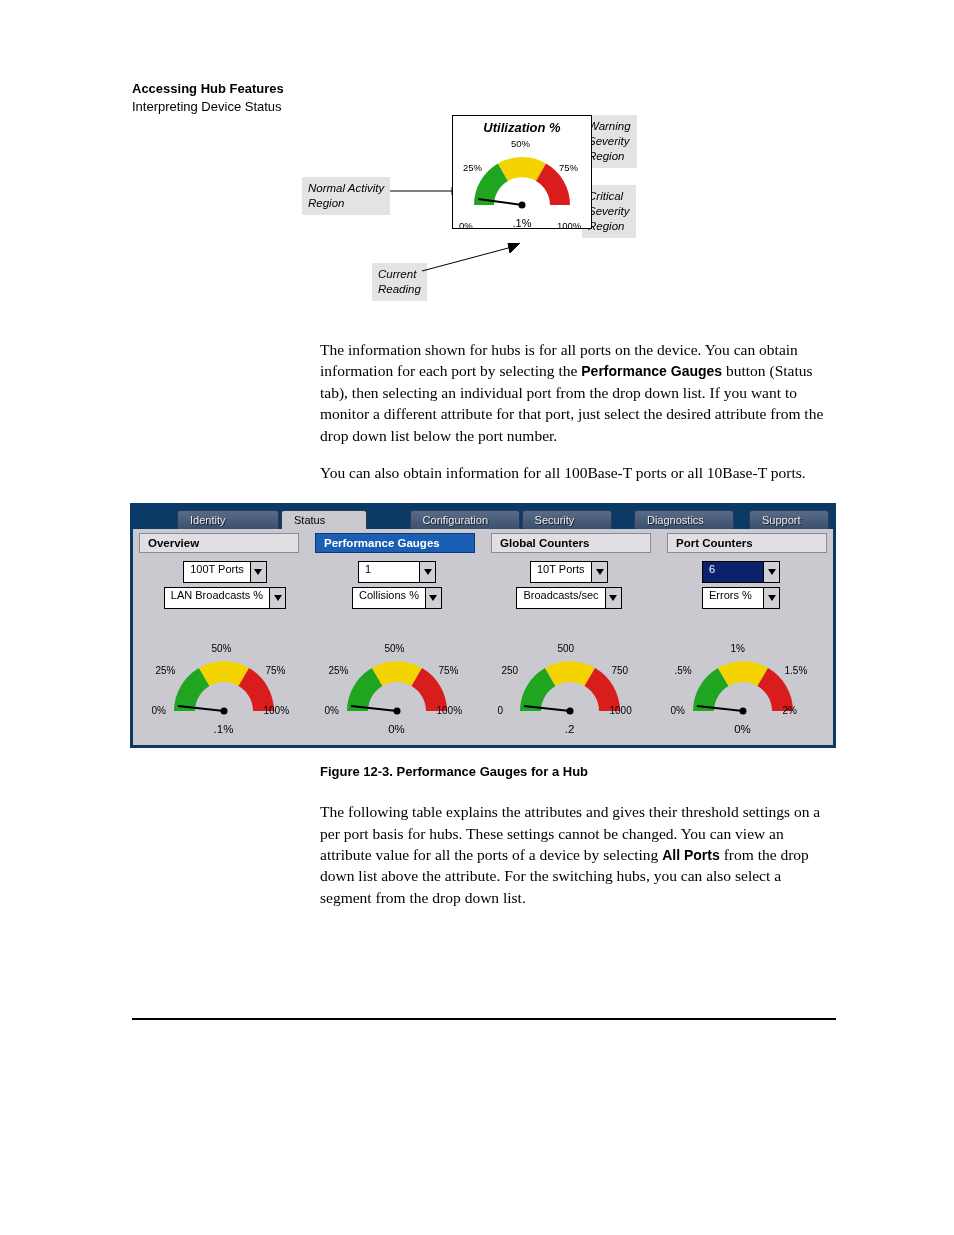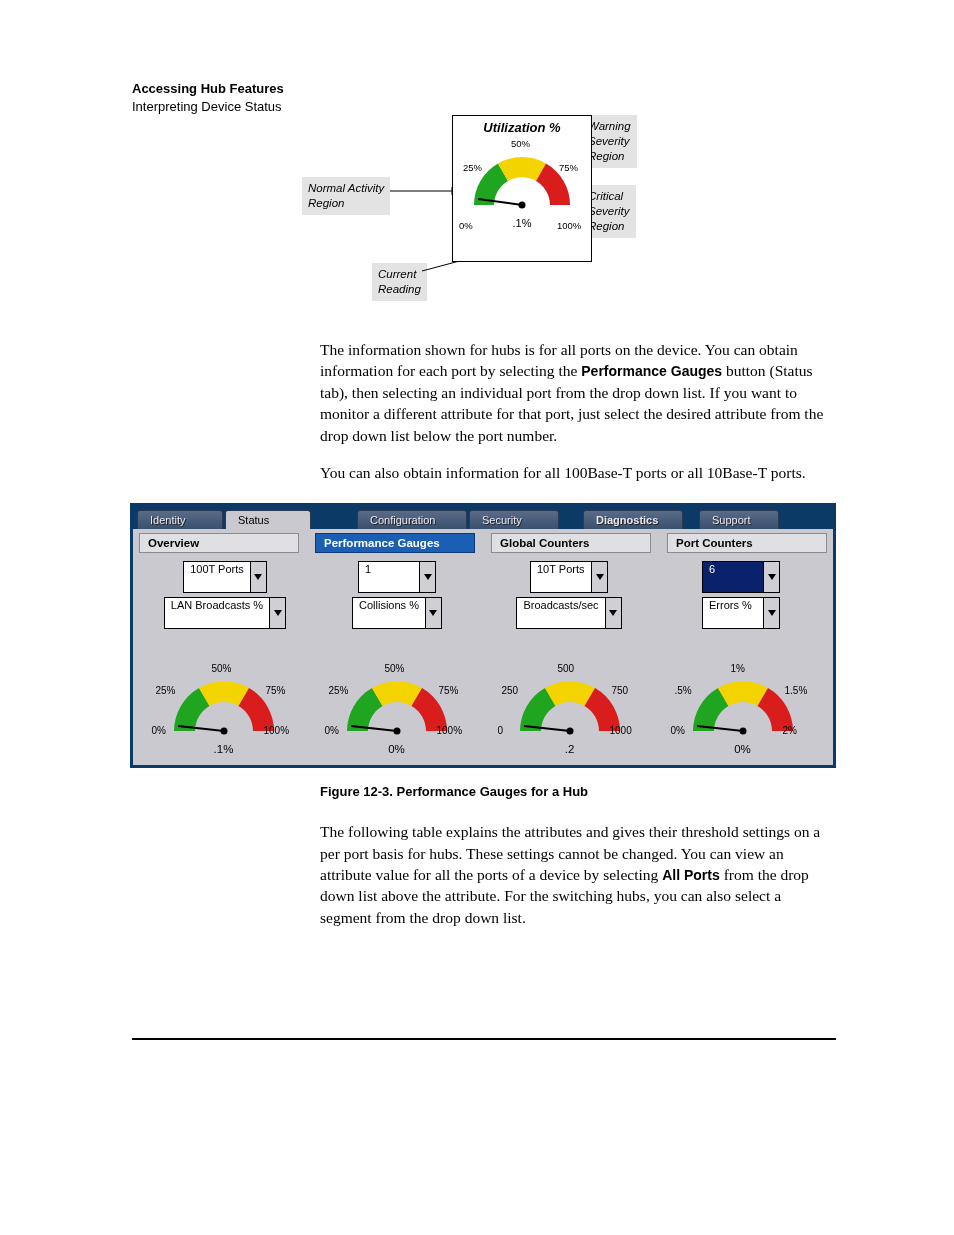--- a/index.html
+++ b/index.html
@@ -7,39 +7,39 @@
   .page { padding: 80px 118px 40px 132px; position: relative; }
   .header-block { font-family: Arial, Helvetica, sans-serif; font-size: 13px; line-height: 1.35; }
   .header-block .bold { font-weight: 700; }
   .content-col { margin-left: 188px; }
   .para { font-size: 15.5px; line-height: 1.38; margin-bottom: 16px; font-family: "Century Schoolbook", "Times New Roman", Georgia, serif; }
   .para .bold { font-weight: 700; font-family: Arial, Helvetica, sans-serif; font-size: 14px; }
 
   
   .anno-wrap { position: relative; width: 480px; height: 200px; margin: 0 0 24px 170px; font-family: Arial, Helvetica, sans-serif; }
   .callout { position: absolute; background: #e3e3e3; font-size: 11.5px; line-height: 1.3; padding: 4px 6px; color: #000; font-style: italic; }
-  .gauge-frame { position: absolute; left: 150px; top: 0; width: 140px; height: 147px; border: 1px solid #000; background: #fff; }
+  .gauge-frame { position: absolute; left: 150px; top: 0; width: 140px; height: 114px; border: 1px solid #000; background: #fff; }
   .gauge-frame .title { font-weight: 700; font-style: italic; font-size: 13px; text-align: center; margin-top: 4px; }
   .gauge-frame svg { display: block; margin: 0 auto; }
   .gauge-frame .reading { font-size: 11px; text-align: center; margin-top: 2px; }
   .tick-label { font-size: 9.5px; position: absolute; }
   .arrow { position: absolute; stroke: #000; fill: #000; }
 
   
   .screenshot { border: 3px solid #0b3a66; background: #0b3a66; margin: 20px 0 16px -2px; font-family: Arial, Helvetica, sans-serif; }
   .tabs1 { display: flex; gap: 2px; padding: 4px 4px 0 4px; background: #0b3a66; font-size: 11px; }
   .tab1 { flex: none; padding: 3px 12px; color: #e8e8f0; background: linear-gradient(#5a6b86,#39506f); border: 1px solid #2a3a52; border-bottom: none; border-radius: 3px 3px 0 0; text-shadow: 1px 1px 0 #222; }
   .tab1.active { background: #c9c9cf; color: #000; text-shadow:none; }
   .subtabs-wrap { background: #c9c9cf; padding: 4px 6px 10px 6px; }
   .subtabs { display: flex; gap: 16px; font-size: 11.5px; }
   .subtab { flex: 1; background: #e0e0e4; border: 1px solid #8a8a94; padding: 3px 8px; font-weight: 700; color: #000; }
   .subtab.active { background: #1a5fb4; color: #fff; border-color: #0d3a72; }
   .controls-row { display: flex; gap: 0; margin-top: 8px; }
   .ctrl-col { flex: 1; display: flex; flex-direction: column; align-items: center; gap: 4px; }
-  .dropdown { display: flex; align-items: stretch; background: #fff; border: 1px solid #000; font-size: 11px; height: 32px; color:#000; }
+  .dropdown { display: flex; align-items: stretch; background: #fff; border: 1px solid #000; font-size: 11px; height: 22px; color:#000; }
   .dropdown.highlight .dd-text{ background:#0a216b; color:#fff;}
   .dd-text { padding: 1px 6px; min-width: 60px; white-space: nowrap; }
   .dd-btn { width: 16px; background: #d0d0d4; border-left: 1px solid #000; display: flex; align-items: center; justify-content: center; }
   .dd-btn svg{ display:block;}
   .gauges-row { display: flex; justify-content: space-around; padding: 24px 4px 10px 4px; background: #c9c9cf; }
   .mini-gauge { font-size: 10px; text-align: center; color:#000; position:relative; width:160px;}
   .mini-gauge svg{display:block;margin:0 auto;}
   .mg-tick{position:absolute;font-size:10px;}
   .mg-reading{font-size:11.5px;margin-top:2px;}
 
@@ -109,27 +109,27 @@
 
   <div class="content-col">
     <p class="para">
       <span>The information shown for hubs is for all ports on the device. You can obtain information for each port by selecting the </span><span class="bold">Performance Gauges</span><span> button (Status tab), then selecting an individual port from the drop down list. If you want to monitor a different attribute for that port, just select the desired attribute from the drop down list below the port number.</span>
     </p>
     <p class="para">You can also obtain information for all 100Base-T ports or all 10Base-T ports.</p>
   </div>
 
   <div class="screenshot">
     <div class="tabs1">
-      <div class="tab1" style="width:86px;">Identity</div>
+      <div class="tab1" style="width:102px;margin-left:40px;">Identity</div>
       <div class="tab1 active" style="width:86px;">Status</div>
       <div style="width:42px;"></div>
       <div class="tab1" style="width:110px;">Configuration</div>
       <div class="tab1" style="width:90px;">Security</div>
       <div style="width:20px;"></div>
-      <div class="tab1" style="width:100px;font-weight:bold;">Diagnostics</div>
+      <div class="tab1" style="width:100px;">Diagnostics</div>
       <div style="width:12px;"></div>
       <div class="tab1" style="width:80px;">Support</div>
     </div>
 
     <div class="subtabs-wrap">
       <div class="subtabs">
         <div class="subtab">Overview</div>
         <div class="subtab active">Performance Gauges</div>
         <div class="subtab">Global Counters</div>
         <div class="subtab">Port Counters</div>

